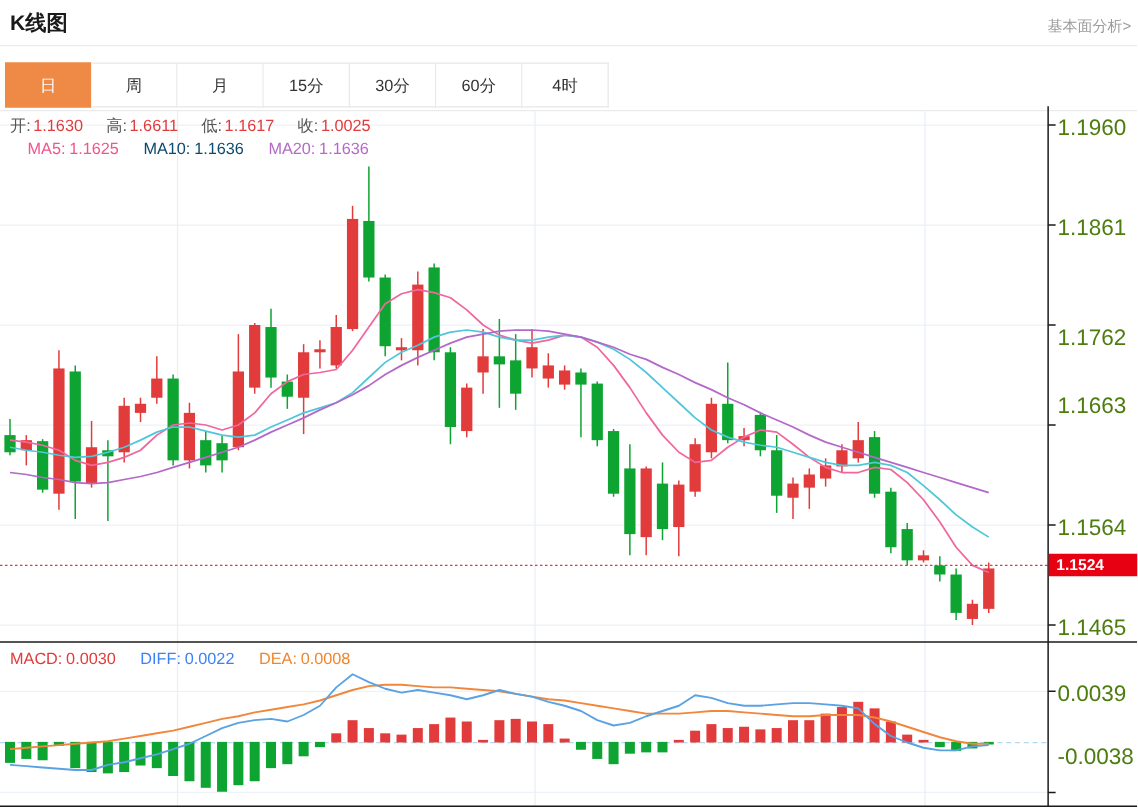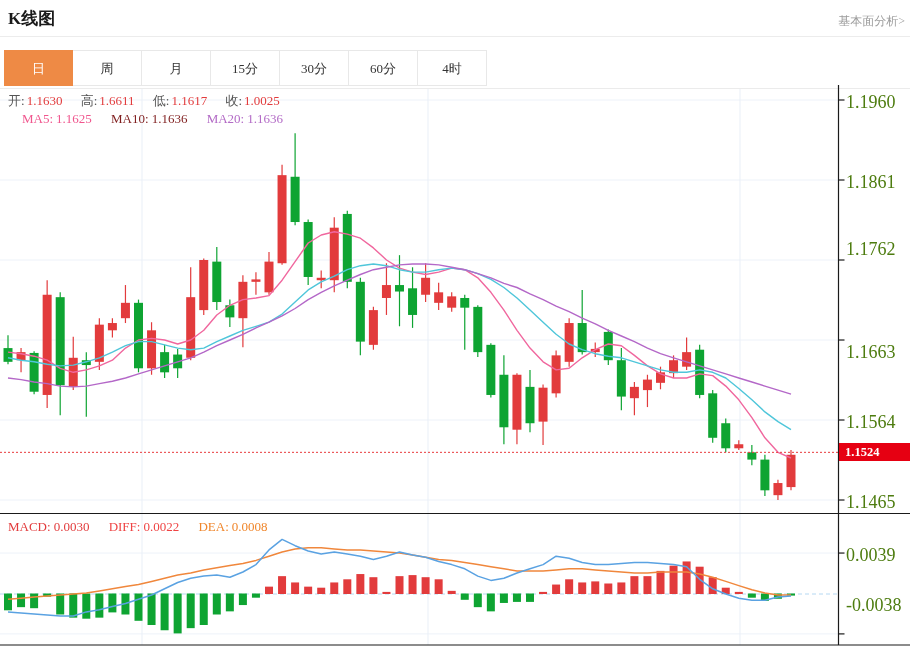--- a/index.html
+++ b/index.html
@@ -1,34 +1,34 @@
 <!DOCTYPE html>
 <html><head>
 <meta charset="utf-8">
 <style>
   html,body{margin:0;padding:0;background:#fff;}
   .page{position:relative;width:910px;height:647px;background:#fff;overflow:hidden;
-        font-family:Liberation Serif, serif;}
+        font-family:Liberation Sans, sans-serif;}
   .title{position:absolute;top:7px;left:8px;font-size:17px;font-weight:bold;color:#1a1a1a;}
   .link{position:absolute;top:13px;right:5px;font-size:12px;color:#9b9b9b;cursor:pointer;text-decoration:none;text-align:center;}
   .divider{position:absolute;top:36px;left:0;width:910px;height:1px;background:#ececec;}
   .tabs{position:absolute;top:50px;left:4px;display:flex;}
   .tab{width:69px;height:36px;line-height:36px;text-align:center;font-size:13px;color:#333;
        background:#fff;border:1px solid #e8e8e8;border-left:none;cursor:pointer;box-sizing:border-box;}
   .tab:first-child{border-left:1px solid #e8e8e8;}
   .tab.active{background:#ee8a45;border-color:#ee8a45;color:#fff;}
   .chart-top-line{position:absolute;top:88px;left:0;width:910px;height:1px;background:#ebebeb;}
   svg#chart-svg{position:absolute;top:0;left:0;}
   .ohlc{position:absolute;top:92px;left:8px;font-size:13px;color:#555;white-space:nowrap;}
   .ohlc .lbl{color:#555;}
   .ohlc .val{color:#e23b3c;margin-right:15px;margin-left:2px;text-align:center;}
   .ma{position:absolute;top:111px;left:8px;font-size:13px;white-space:nowrap;}
   .ma .val{margin-right:16px;margin-left:3px;}
-  .c-ma5{color:#f0568e;margin-left:14px;} .c-ma10{color:#7f1d1d;} .c-ma20{color:#b36bc6;}
-  .c-macd{color:#e23b3c;} .c-diff{color:#ef4444;margin-top:13px;} .c-dea{color:#f0862b;}
+  .c-ma5{color:#f0568e;margin-left:14px;} .c-ma10{color:#0c4a6e;} .c-ma20{color:#b36bc6;}
+  .c-macd{color:#e23b3c;} .c-diff{color:#3b82f6;margin-top:13px;} .c-dea{color:#f0862b;}
   .macd-hdr{position:absolute;top:519px;left:8px;font-size:13px;white-space:nowrap;}
   .macd-hdr .val{margin-right:16px;margin-left:3px;}
   .axis-label{position:absolute;left:846px;font-size:18px;color:#4d7c0f;}
   .tag{position:absolute;left:839px;width:69px;height:18px;background:#e60012;color:#fff;
        font-size:12.5px;font-weight:bold;line-height:18px;padding-left:6px;}
 </style>
 </head>
 <body>
 
 <div class="page">
@@ -282,22 +282,22 @@
   </div>
 
   <div class="ma">
     <span class="c-ma5">MA5:</span><span class="c-ma5 val">1.1625</span>
     <span class="c-ma10">MA10:</span><span class="c-ma10 val">1.1636</span>
     <span class="c-ma20">MA20:</span><span class="c-ma20 val">1.1636</span>
   </div>
 
   <div class="axis-label price-label" style="top: 92px;">1.1960</div>
   <div class="axis-label price-label" style="top: 172.002px;">1.1861</div>
-  <div class="axis-label price-label" style="top: 239px;">1.1762</div>
-  <div class="axis-label price-label" style="top: 342px;">1.1663</div>
+  <div class="axis-label price-label" style="top: 260px;">1.1762</div>
+  <div class="axis-label price-label" style="top: 314px;">1.1663</div>
   <div class="axis-label price-label" style="top: 412.008px;">1.1564</div>
   <div class="axis-label price-label" style="top: 492.009px;">1.1465</div>
 
   <div class="tag" id="price-tag" style="top: 443.332px;">1.1524</div>
 
   <div class="macd-hdr">
     <span class="c-macd">MACD:</span><span class="c-macd val">0.0030</span>
     <span class="c-diff">DIFF:</span><span class="c-diff val">0.0022</span>
     <span class="c-dea">DEA:</span><span class="c-dea val">0.0008</span>
   </div>

